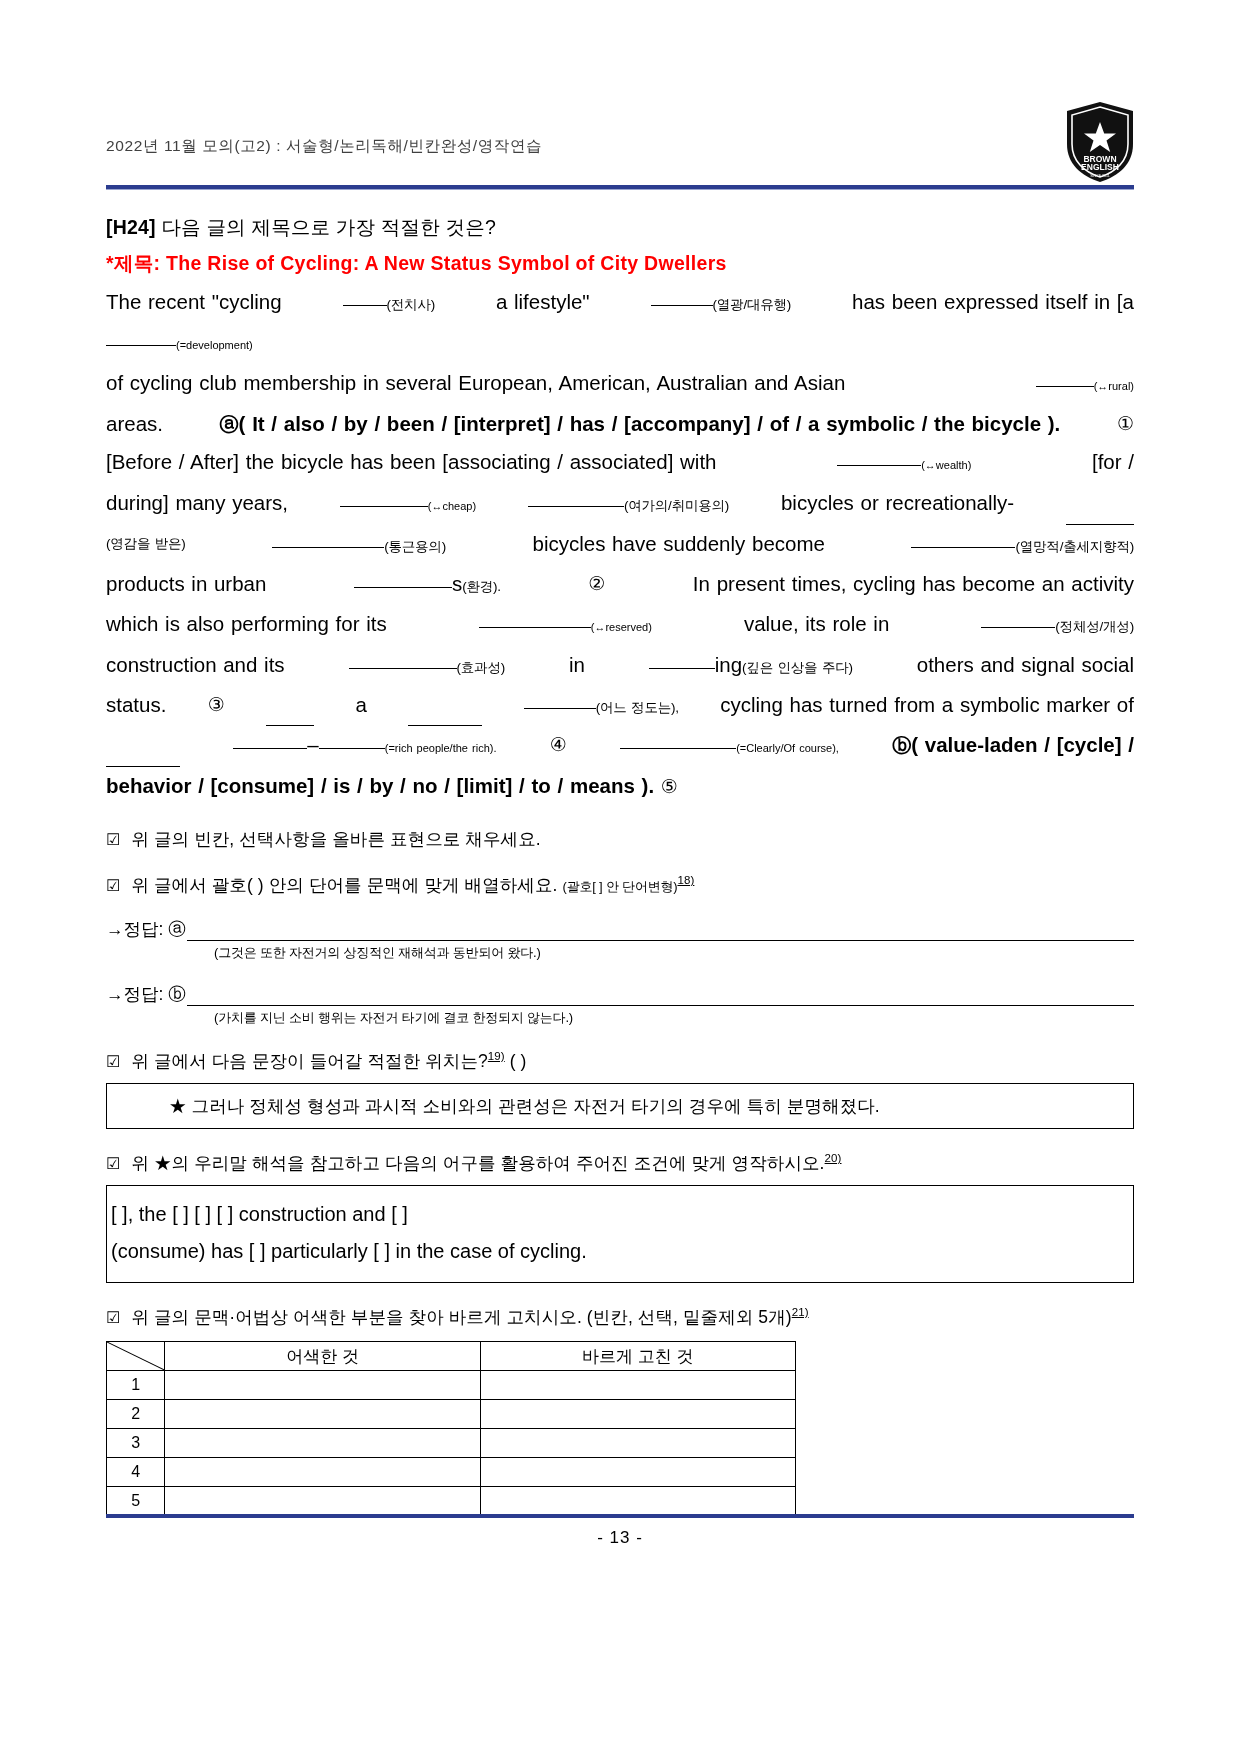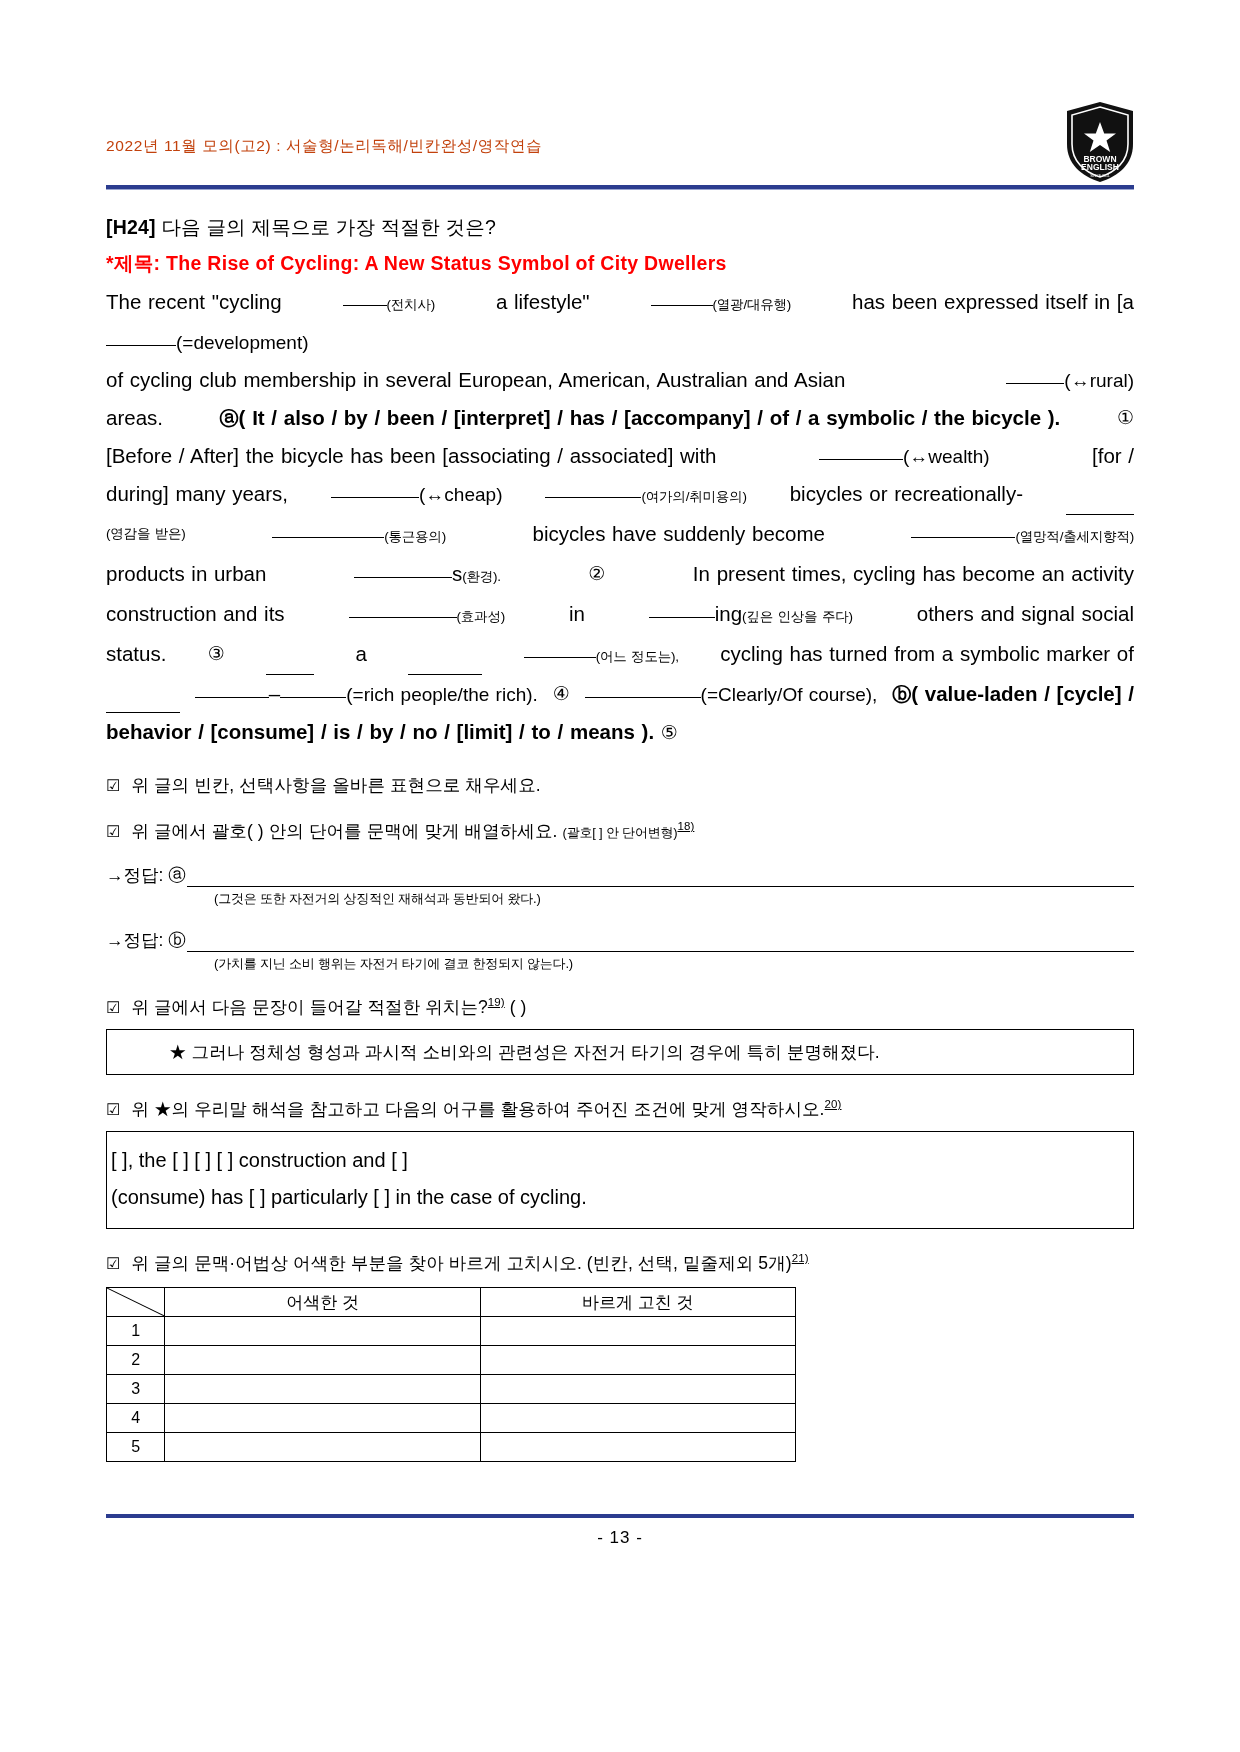--- a/index.html
+++ b/index.html
@@ -31,21 +31,21 @@
     width: 1030px;
     height: 60px;
   }
   .header-title {
     position: absolute;
     left: 0;
     top: 0;
     font-size: 15.5px;
     letter-spacing: 0.6px;
     white-space: nowrap;
-    color: #c2410c;
+    color: #404040;
   }
   .logo {
     position: absolute;
     right: 0px;
     top: -36px;
     width: 72px;
     height: 84px;
   }
   .logo svg { display: block; }
 
@@ -131,21 +131,21 @@
   .blank {
     display: inline-block;
     border-bottom: 1.6px solid #000;
     vertical-align: 3px;
   }
   .ko {
     font-size: 13.5px;
     letter-spacing: -0.2px;
   }
   .en-sm {
-    font-size: 19px;
+    font-size: 11px;
   }
   .bold { font-weight: bold; }
   .circ {
     font-size: 19px;
   }
 
   
   .chk-line {
     font-size: 17.5px;
     letter-spacing: 0.1px;
@@ -319,20 +319,26 @@
         <span><span class="blank" style="width:104px"></span><span class="ko">(열망적/출세지향적)</span></span>
       </div>
 
       <div class="j">
         <span>products in urban</span>
         <span><span class="blank" style="width:98px"></span><span>s</span><span class="ko">(환경).</span></span>
         <span class="circ">②</span>
         <span>In present times, cycling has become an activity</span>
       </div>
 
+      <div class="j">
+        <span>which is also performing for its</span>
+        <span><span class="blank" style="width:112px"></span><span class="en-sm">(↔reserved)</span></span>
+        <span>value, its role in</span>
+        <span><span class="blank" style="width:74px"></span><span class="ko">(정체성/개성)</span></span>
+      </div>
 
       <div class="j">
         <span>construction and its</span>
         <span><span class="blank" style="width:108px"></span><span class="ko">(효과성)</span></span>
         <span>in</span>
         <span><span class="blank" style="width:66px"></span><span>ing</span><span class="ko">(깊은 인상을 주다)</span></span>
         <span>others and signal social</span>
       </div>
 
       <div class="j">

